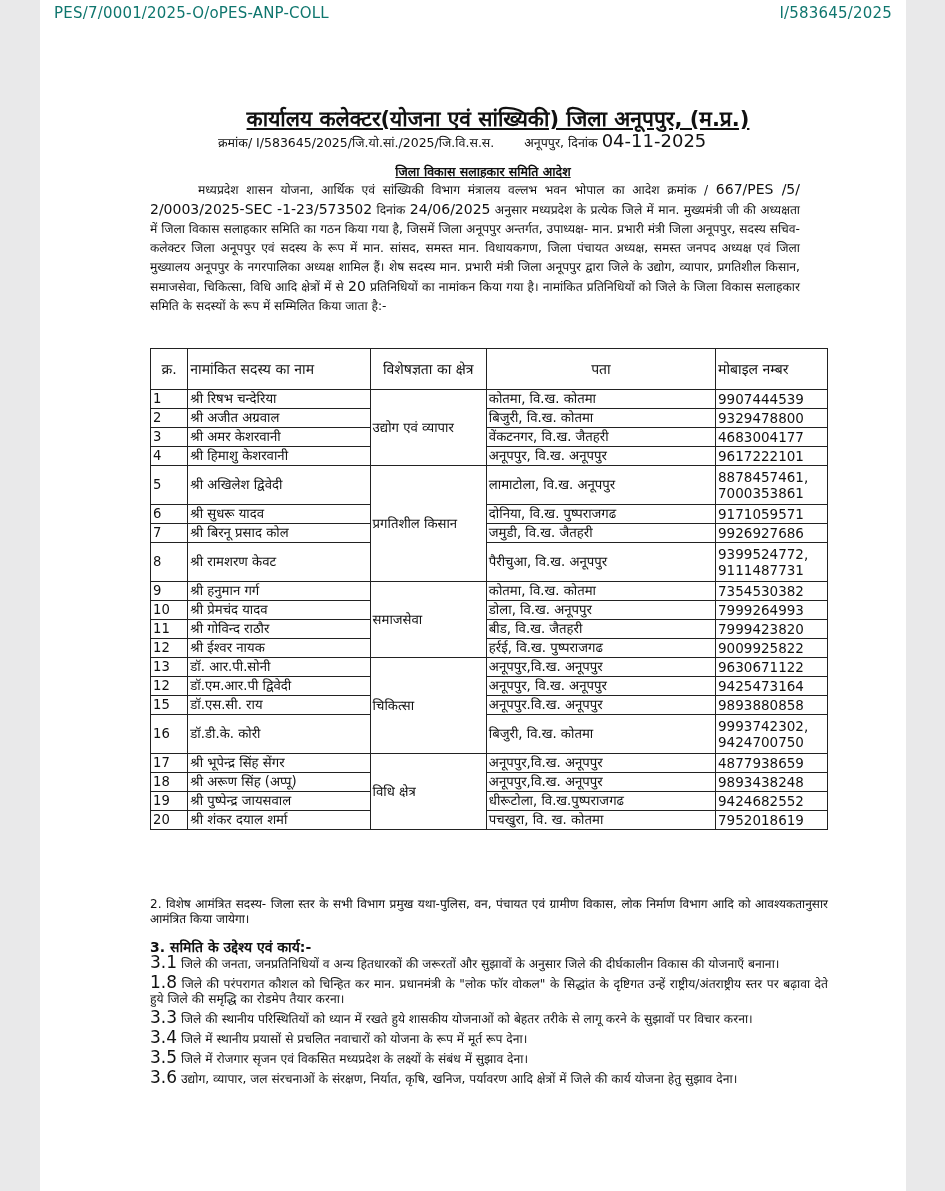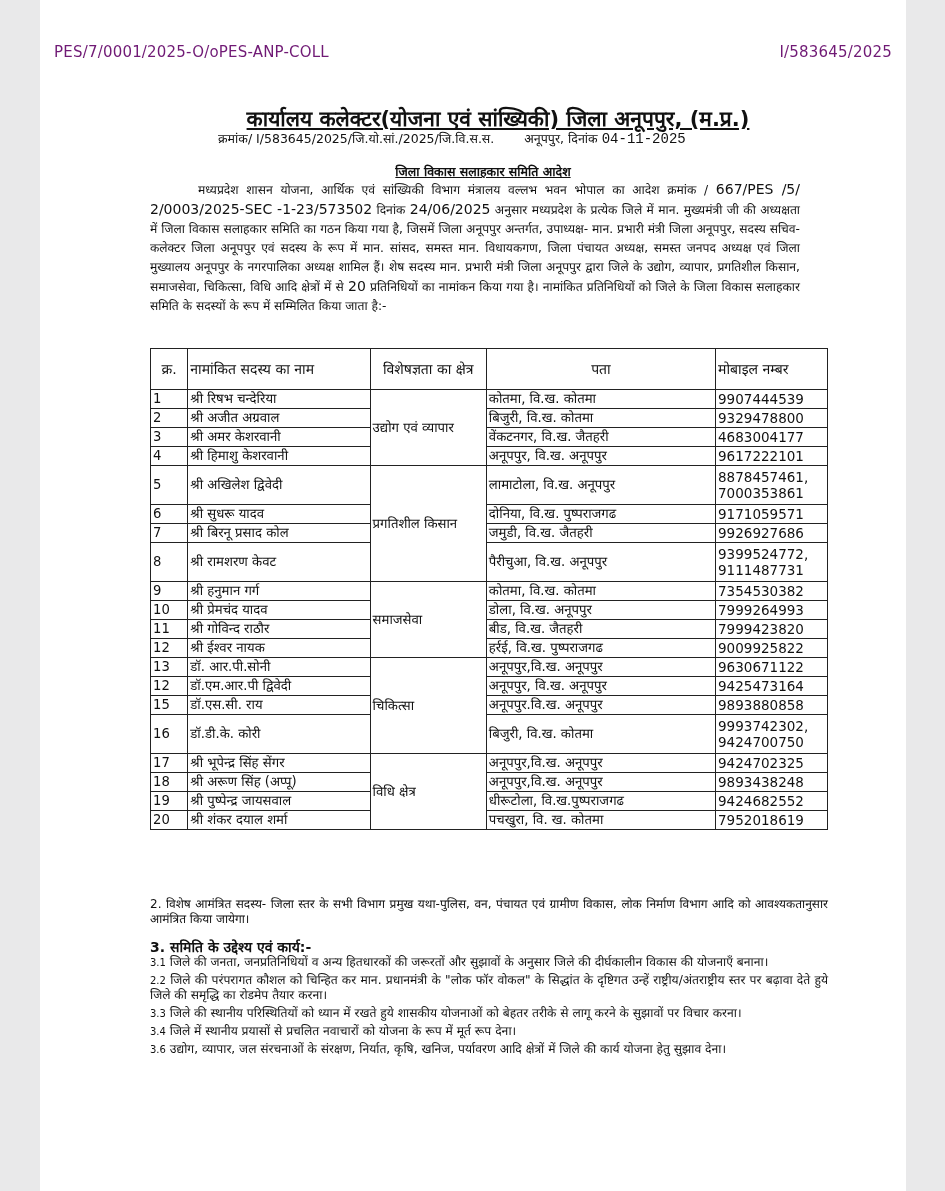--- a/index.html
+++ b/index.html
@@ -4,36 +4,35 @@
 <style>
   html, body { margin: 0; padding: 0; }
   body {
     width: 945px; height: 1191px; background: #e9e9ea; position: relative; overflow: hidden;
     font-family: "DejaVu Sans", sans-serif; color: #111;
   }
   .page {
     position: absolute; left: 40px; top: 0; width: 866px; height: 1191px; background: #ffffff;
   }
   .hdr-left, .hdr-right {
-    position: absolute; top: 4px; font-family: "DejaVu Sans", sans-serif; font-size: 15px; color: #701a75;
+    position: absolute; top: 4px; font-family: "DejaVu Sans", sans-serif; font-size: 15px; color: #0f766e;
     letter-spacing: 0.2px;
-    margin-top: 39px;
   }
   .hdr-left { left: 14px; }
   .hdr-right { right: 14px; }
   .title {
     position: absolute; top: 104px; left: 0; width: 866px; text-align: center;
     font-family: "DejaVu Sans", sans-serif; font-size: 21px; font-weight: bold; text-decoration: underline;
     padding-left: 50px; box-sizing: border-box;
   }
   .ref {
     position: absolute; top: 130px; left: 178px; font-size: 12.5px;
   }
   .ref .date-place { margin-left: 26px; }
-  .ref .date-val { font-size: 14px; font-family: Liberation Mono, monospace; }
+  .ref .date-val { font-size: 18px; }
   .subject {
     position: absolute; top: 163px; left: 0; width: 846px; text-align: center;
     font-size: 12.5px; font-weight: bold; text-decoration: underline; padding-left: 40px; box-sizing: border-box;
   }
   .para {
     position: absolute; top: 180px; left: 110px; width: 650px; font-size: 12.2px; line-height: 19px;
     text-align: justify;
   }
   .para .indent { display: inline-block; width: 48px; }
   .para .big { font-size: 14px; }
@@ -52,21 +51,21 @@
   table.members th.c-mob { width: 100px; }
   table.members td.mob { font-family: "DejaVu Sans", sans-serif; font-size: 13.5px; }
   table.members td.area { vertical-align: middle; }
   table.members tr.tall td { height: 36px; }
   .note2 {
     position: absolute; top: 897px; left: 110px; width: 678px; font-size: 12px; line-height: 15px; text-align: justify;
   }
   .sec3 { position: absolute; top: 940px; left: 110px; width: 678px; font-size: 12.2px; line-height: 15px; }
   .sec3 .sec-title { font-weight: bold; font-size: 14px; margin-bottom: 0; }
   .sec3 .item { text-align: justify; margin-bottom: 3px; }
-  .sec3 .num { font-size: 10px; }
+  .sec3 .num { font-size: 17px; }
 </style>
 </head>
 <body>
 
 <div class="page">
   <div class="hdr-left">PES/7/0001/2025-O/oPES-ANP-COLL</div>
   <div class="hdr-right">I/583645/2025</div>
 
   <div class="title">कार्यालय कलेक्टर(योजना एवं सांख्यिकी) जिला अनूपपुर, (म.प्र.)</div>
   <div class="ref">
@@ -190,21 +189,21 @@
           <td>16</td>
           <td>डॉ.डी.के. कोरी</td>
           <td>बिजुरी, वि.ख. कोतमा</td>
           <td class="mob">9993742302, 9424700750</td>
         </tr>
         <tr>
           <td>17</td>
           <td>श्री भूपेन्द्र सिंह सेंगर</td>
           <td class="area" rowspan="4">विधि क्षेत्र</td>
           <td>अनूपपुर,वि.ख. अनूपपुर</td>
-          <td class="mob">9424702325</td>
+          <td class="mob">4877938659</td>
         </tr>
         <tr>
           <td>18</td>
           <td>श्री अरूण सिंह (अप्पू)</td>
           <td>अनूपपुर,वि.ख. अनूपपुर</td>
           <td class="mob">9893438248</td>
         </tr>
         <tr>
           <td>19</td>
           <td>श्री पुष्पेन्द्र जायसवाल</td>
@@ -219,19 +218,20 @@
         </tr>
       </tbody>
   </table>
 
   <div class="note2">2. विशेष आमंत्रित सदस्य- जिला स्तर के सभी विभाग प्रमुख यथा-पुलिस, वन, पंचायत एवं ग्रामीण विकास, लोक  निर्माण विभाग  आदि को आवश्यकतानुसार आमंत्रित किया जायेगा।</div>
 
   <div class="sec3">
     <div class="sec-title">3. समिति के उद्देश्य एवं कार्य:-</div>
     <div id="sec3-items">
         <div class="item"><span class="num">3.1</span> <span>जिले की जनता, जनप्रतिनिधियों व अन्य हितधारकों की जरूरतों और सुझावों के अनुसार जिले की दीर्घकालीन विकास की  योजनाएँ बनाना।</span></div>
-        <div class="item"><span class="num">2.2</span> <span>जिले की परंपरागत कौशल को चिन्हित कर मान. प्रधानमंत्री के "लोक फॉर वोकल" के सिद्धांत के दृष्टिगत उन्हें राष्ट्रीय/अंतराष्ट्रीय स्तर पर बढ़ावा देते हुये जिले की समृद्धि का रोडमेप तैयार करना।</span></div>
+        <div class="item"><span class="num">1.8</span> <span>जिले की परंपरागत कौशल को चिन्हित कर मान. प्रधानमंत्री के "लोक फॉर वोकल" के सिद्धांत के दृष्टिगत उन्हें राष्ट्रीय/अंतराष्ट्रीय स्तर पर बढ़ावा देते हुये जिले की समृद्धि का रोडमेप तैयार करना।</span></div>
         <div class="item"><span class="num">3.3</span> <span>जिले की स्थानीय परिस्थितियों को ध्यान  में रखते हुये शासकीय योजनाओं को बेहतर तरीके से लागू करने के सुझावों पर विचार करना।</span></div>
         <div class="item"><span class="num">3.4</span> <span>जिले में स्थानीय प्रयासों से प्रचलित नवाचारों को योजना के रूप में मूर्त रूप देना।</span></div>
+        <div class="item"><span class="num">3.5</span> <span>जिले में रोजगार सृजन एवं विकसित मध्यप्रदेश के लक्ष्यों के संबंध में सुझाव देना।</span></div>
         <div class="item"><span class="num">3.6</span> <span>उद्योग, व्यापार, जल संरचनाओं के संरक्षण, निर्यात, कृषि, खनिज, पर्यावरण आदि क्षेत्रों में जिले की कार्य योजना हेतु सुझाव  देना।</span></div>
       </div>
   </div>
 </div>
 
 </body></html>

